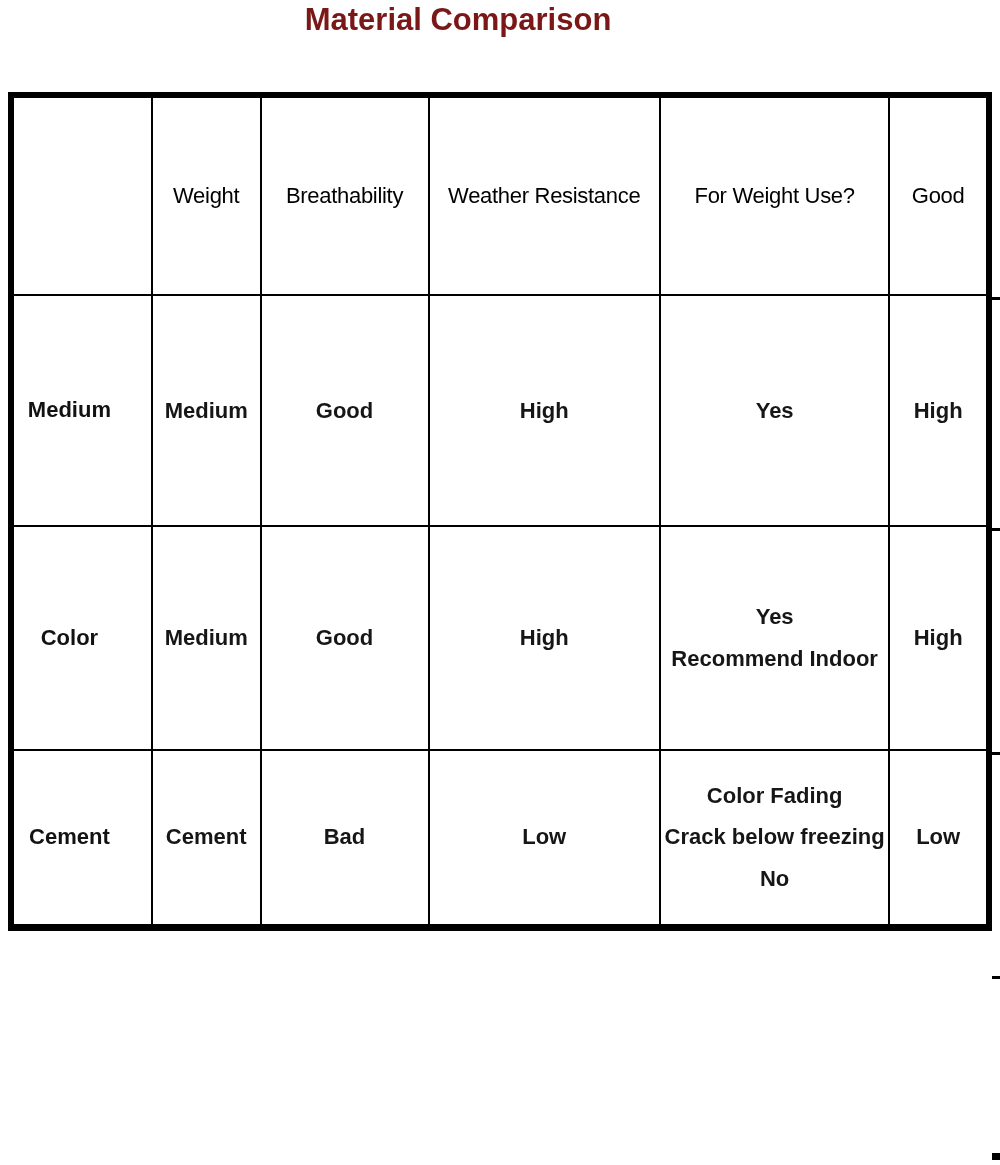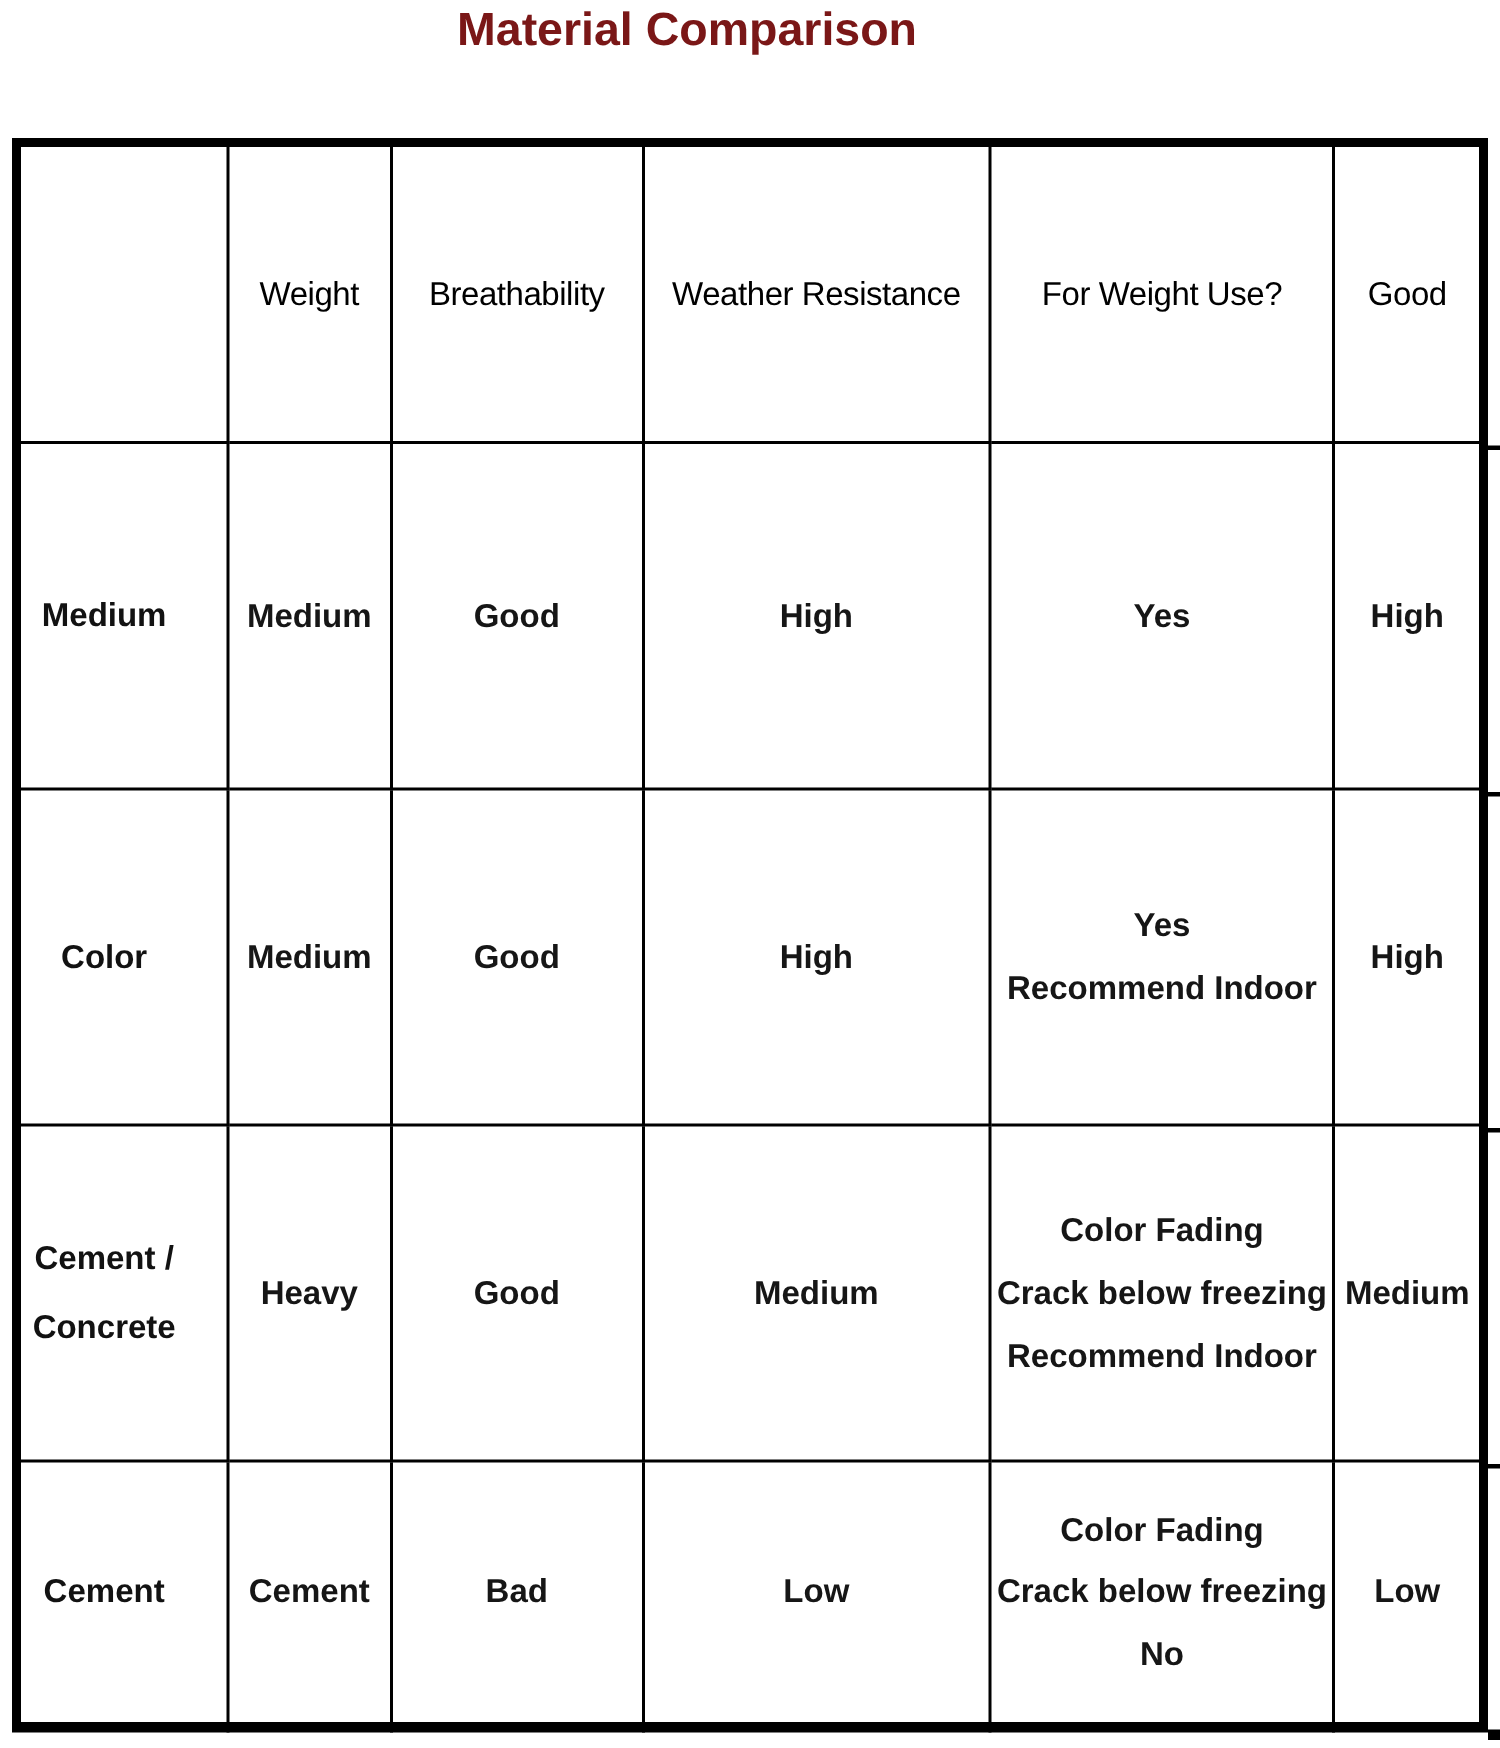--- a/index.html
+++ b/index.html
@@ -114,31 +114,20 @@
       </tr>
       <tr class="row-2">
         <th class="mat">Color</th>
         <td>Medium</td>
         <td>Good</td>
         <td>High</td>
         <td>Yes
 Recommend Indoor</td>
         <td>High</td>
       </tr>
-      <tr class="row-3">
-        <th class="mat">Cement /
-Concrete</th>
-        <td>Heavy</td>
-        <td>Good</td>
-        <td>Medium</td>
-        <td>Color Fading
-Crack below freezing
-Recommend Indoor</td>
-        <td>Medium</td>
-      </tr>
       <tr class="row-4">
         <th class="mat">Cement</th>
         <td>Cement</td>
         <td>Bad</td>
         <td>Low</td>
         <td>Color Fading
 Crack below freezing
 No</td>
         <td>Low</td>
       </tr>

